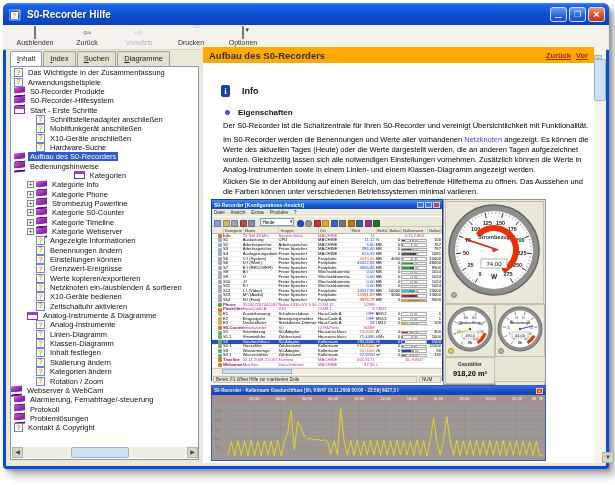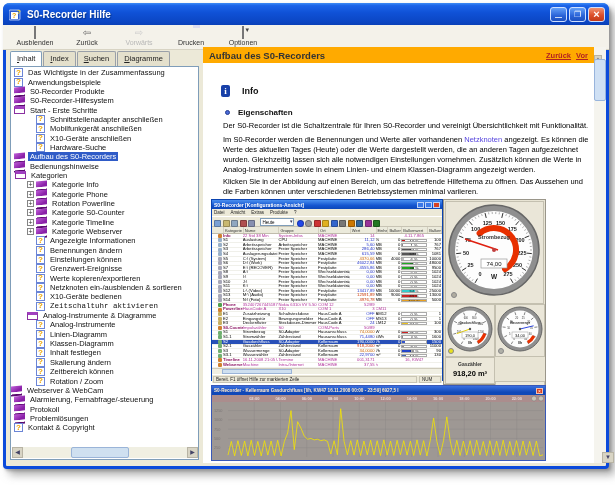--- a/index.html
+++ b/index.html
@@ -238,38 +238,38 @@
             <span class="tlabel">Hardware-Suche</span>
           </div>
           <div class="tree-item" data-interactable="true" style="padding-left: 3px;">
             <span class="ico book" data-interactable="false"></span>
             <span class="tlabel selected">Aufbau des S0-Recorders</span>
           </div>
           <div class="tree-item" data-interactable="true" style="padding-left: 3px;">
             <span class="ico book" data-interactable="false"></span>
             <span class="tlabel">Bedienungshinweise</span>
           </div>
-          <div class="tree-item" data-interactable="true" style="padding-left: 4px;">
+          <div class="tree-item" data-interactable="true" style="padding-left: 4px; justify-content: center;">
             <span class="ico book-open" data-interactable="false"></span>
             <span class="tlabel">Kategorien</span>
           </div>
           <div class="tree-item" data-interactable="true" style="padding-left: 16px;">
             <span class="exp box" data-interactable="true">+</span>
             <span class="ico book" data-interactable="false"></span>
             <span class="tlabel">Kategorie Info</span>
           </div>
           <div class="tree-item" data-interactable="true" style="padding-left: 16px;">
             <span class="exp box" data-interactable="true">+</span>
             <span class="ico book" data-interactable="false"></span>
             <span class="tlabel">Kategorie Phone</span>
           </div>
           <div class="tree-item" data-interactable="true" style="padding-left: 16px;">
             <span class="exp box" data-interactable="true">+</span>
             <span class="ico book" data-interactable="false"></span>
-            <span class="tlabel">Rotation Powerline</span>
+            <span class="tlabel">Strombezug Powerline</span>
           </div>
           <div class="tree-item" data-interactable="true" style="padding-left: 16px;">
             <span class="exp box" data-interactable="true">+</span>
             <span class="ico book" data-interactable="false"></span>
             <span class="tlabel">Kategorie S0-Counter</span>
           </div>
           <div class="tree-item" data-interactable="true" style="padding-left: 16px;">
             <span class="exp box" data-interactable="true">+</span>
             <span class="ico book" data-interactable="false"></span>
             <span class="tlabel">Kategorie Timeline</span>
@@ -307,21 +307,21 @@
           <div class="tree-item" data-interactable="true" style="padding-left: 16px;">
             <span class="exp"></span>
             <span class="ico help" data-interactable="false"></span>
             <span class="tlabel">Netzknoten ein-/ausblenden &amp; sortieren</span>
           </div>
           <div class="tree-item" data-interactable="true" style="padding-left: 16px;">
             <span class="exp"></span>
             <span class="ico help" data-interactable="false"></span>
             <span class="tlabel">X10-Geräte bedienen</span>
           </div>
-          <div class="tree-item" data-interactable="true" style="padding-left: 16px; font-family: Liberation Mono, monospace;">
+          <div class="tree-item" data-interactable="true" style="padding-left: 16px;">
             <span class="exp"></span>
             <span class="ico help" data-interactable="false"></span>
             <span class="tlabel">Zeitschaltuhr aktivieren</span>
           </div>
           <div class="tree-item" data-interactable="true" style="padding-left: 16px;">
             <span class="ico book-open" data-interactable="false"></span>
             <span class="tlabel">Analog-Instrumente &amp; Diagramme</span>
           </div>
           <div class="tree-item" data-interactable="true" style="padding-left: 16px;">
             <span class="exp"></span>
@@ -344,21 +344,21 @@
             <span class="tlabel">Inhalt festlegen</span>
           </div>
           <div class="tree-item" data-interactable="true" style="padding-left: 16px;">
             <span class="exp"></span>
             <span class="ico help" data-interactable="false"></span>
             <span class="tlabel">Skalierung ändern</span>
           </div>
           <div class="tree-item" data-interactable="true" style="padding-left: 16px;">
             <span class="exp"></span>
             <span class="ico help" data-interactable="false"></span>
-            <span class="tlabel">Zeitbereich können</span>
+            <span class="tlabel">Kategorien ändern</span>
           </div>
           <div class="tree-item" data-interactable="true" style="padding-left: 16px;">
             <span class="exp"></span>
             <span class="ico help" data-interactable="false"></span>
             <span class="tlabel">Rotation / Zoom</span>
           </div>
           <div class="tree-item" data-interactable="true" style="padding-left: 0;">
             <span class="ico book" data-interactable="false"></span>
             <span class="tlabel">Webserver &amp; WebCam</span>
           </div>

